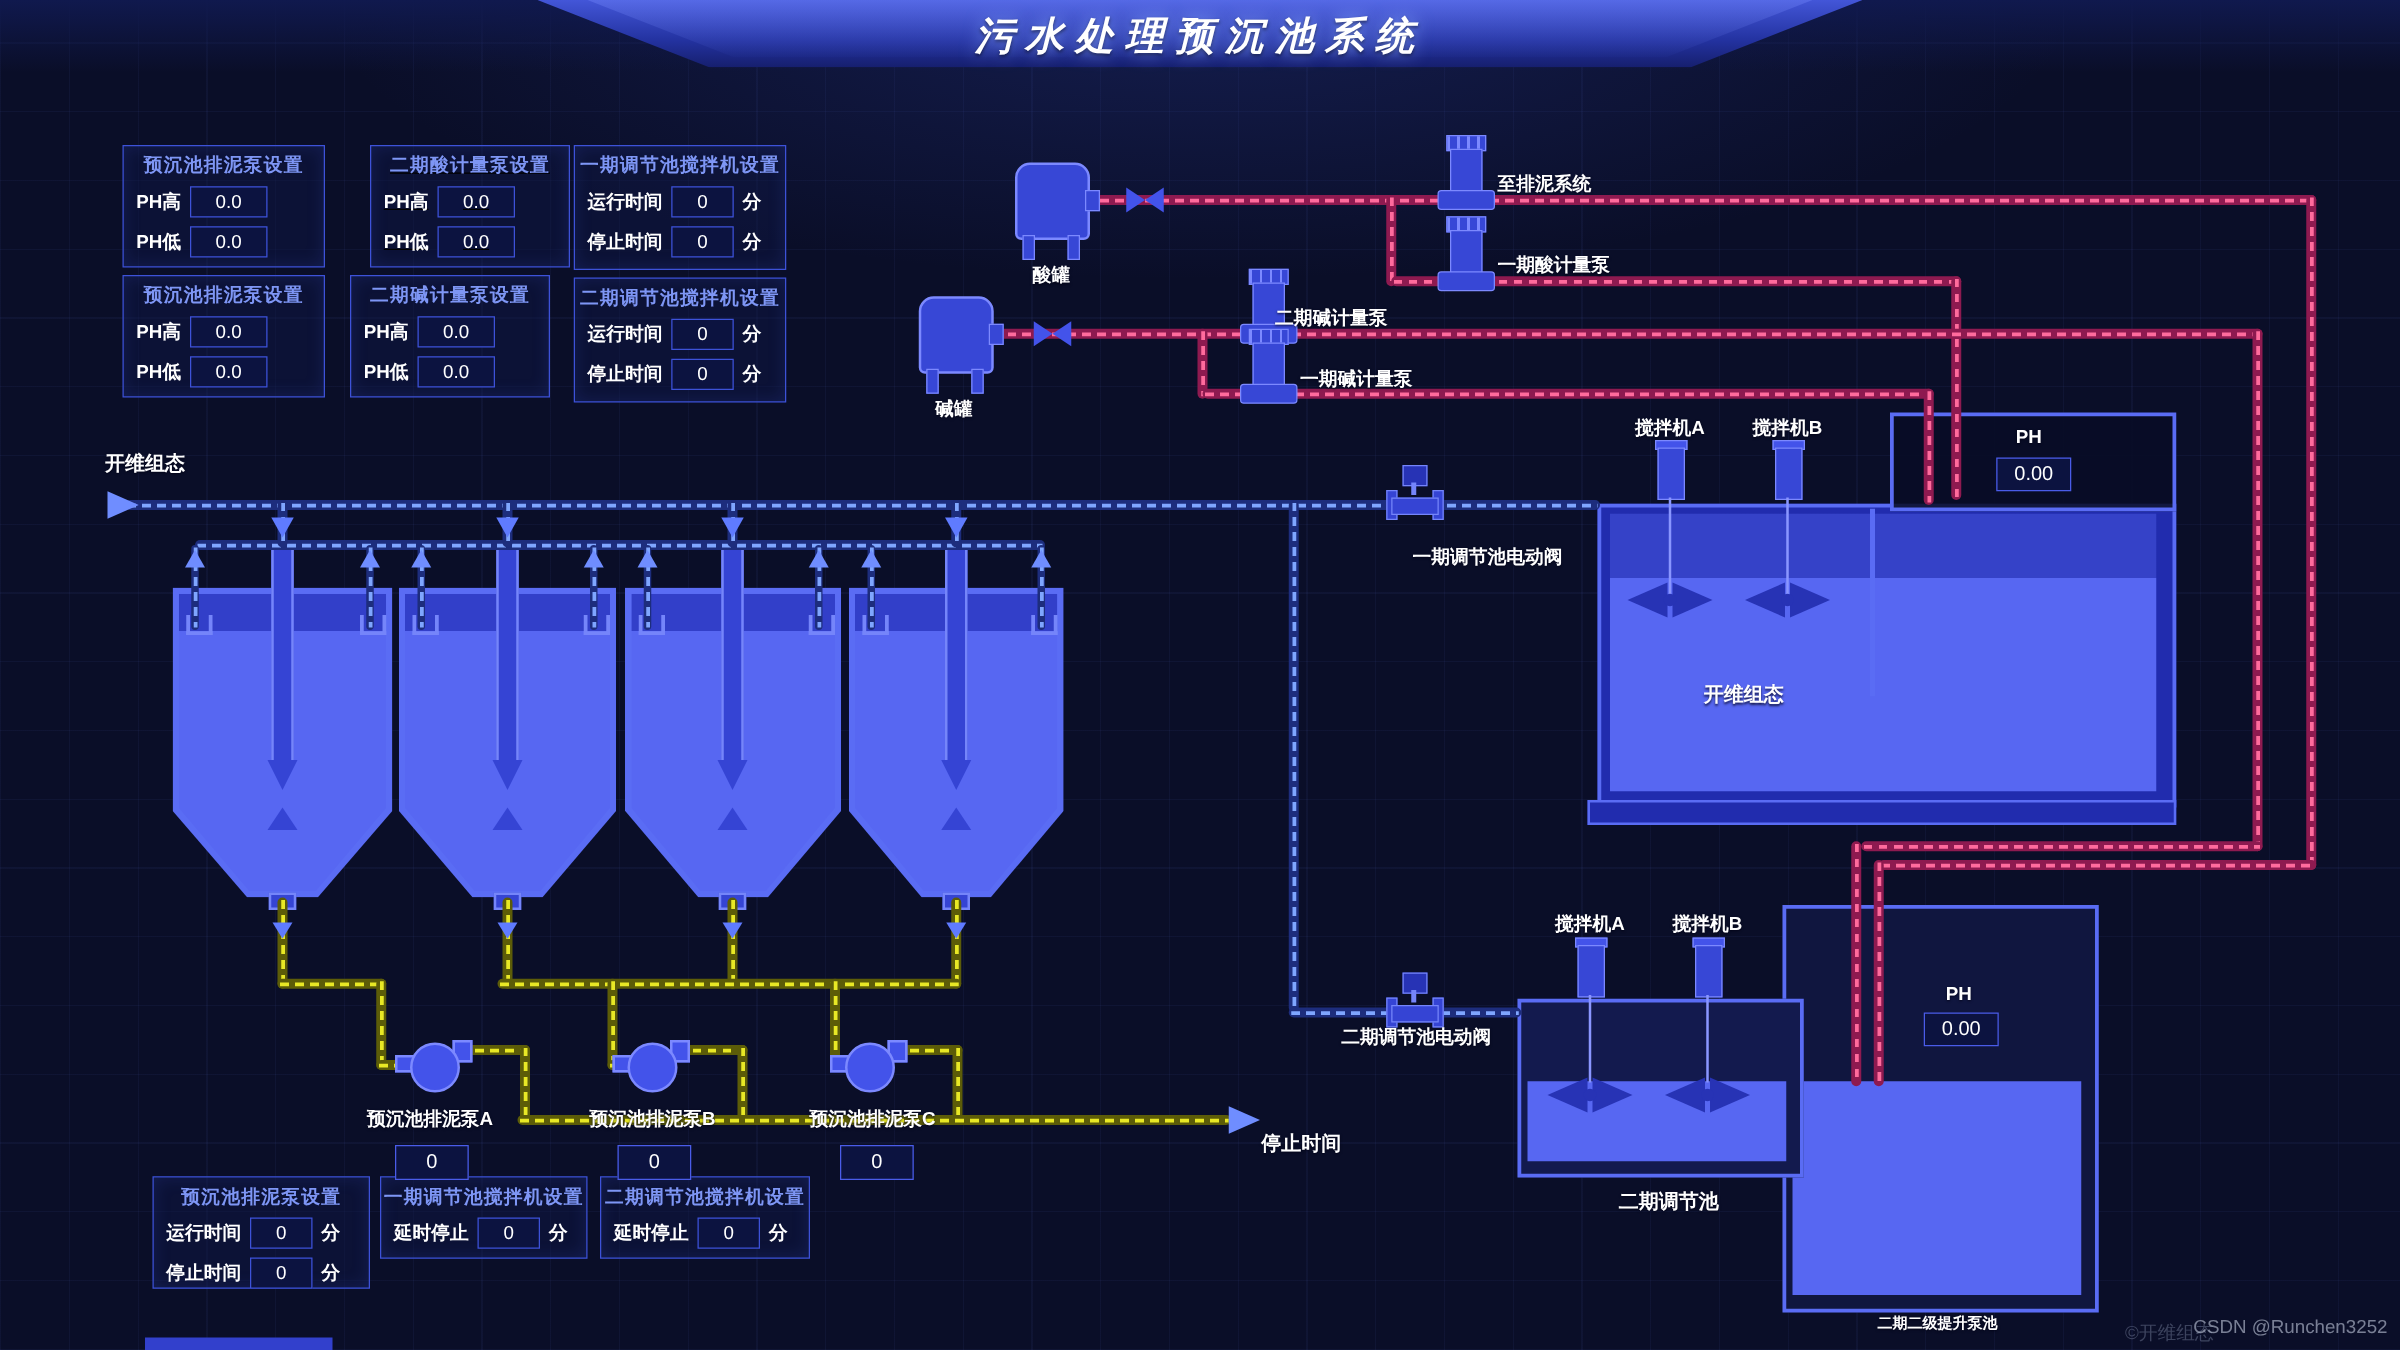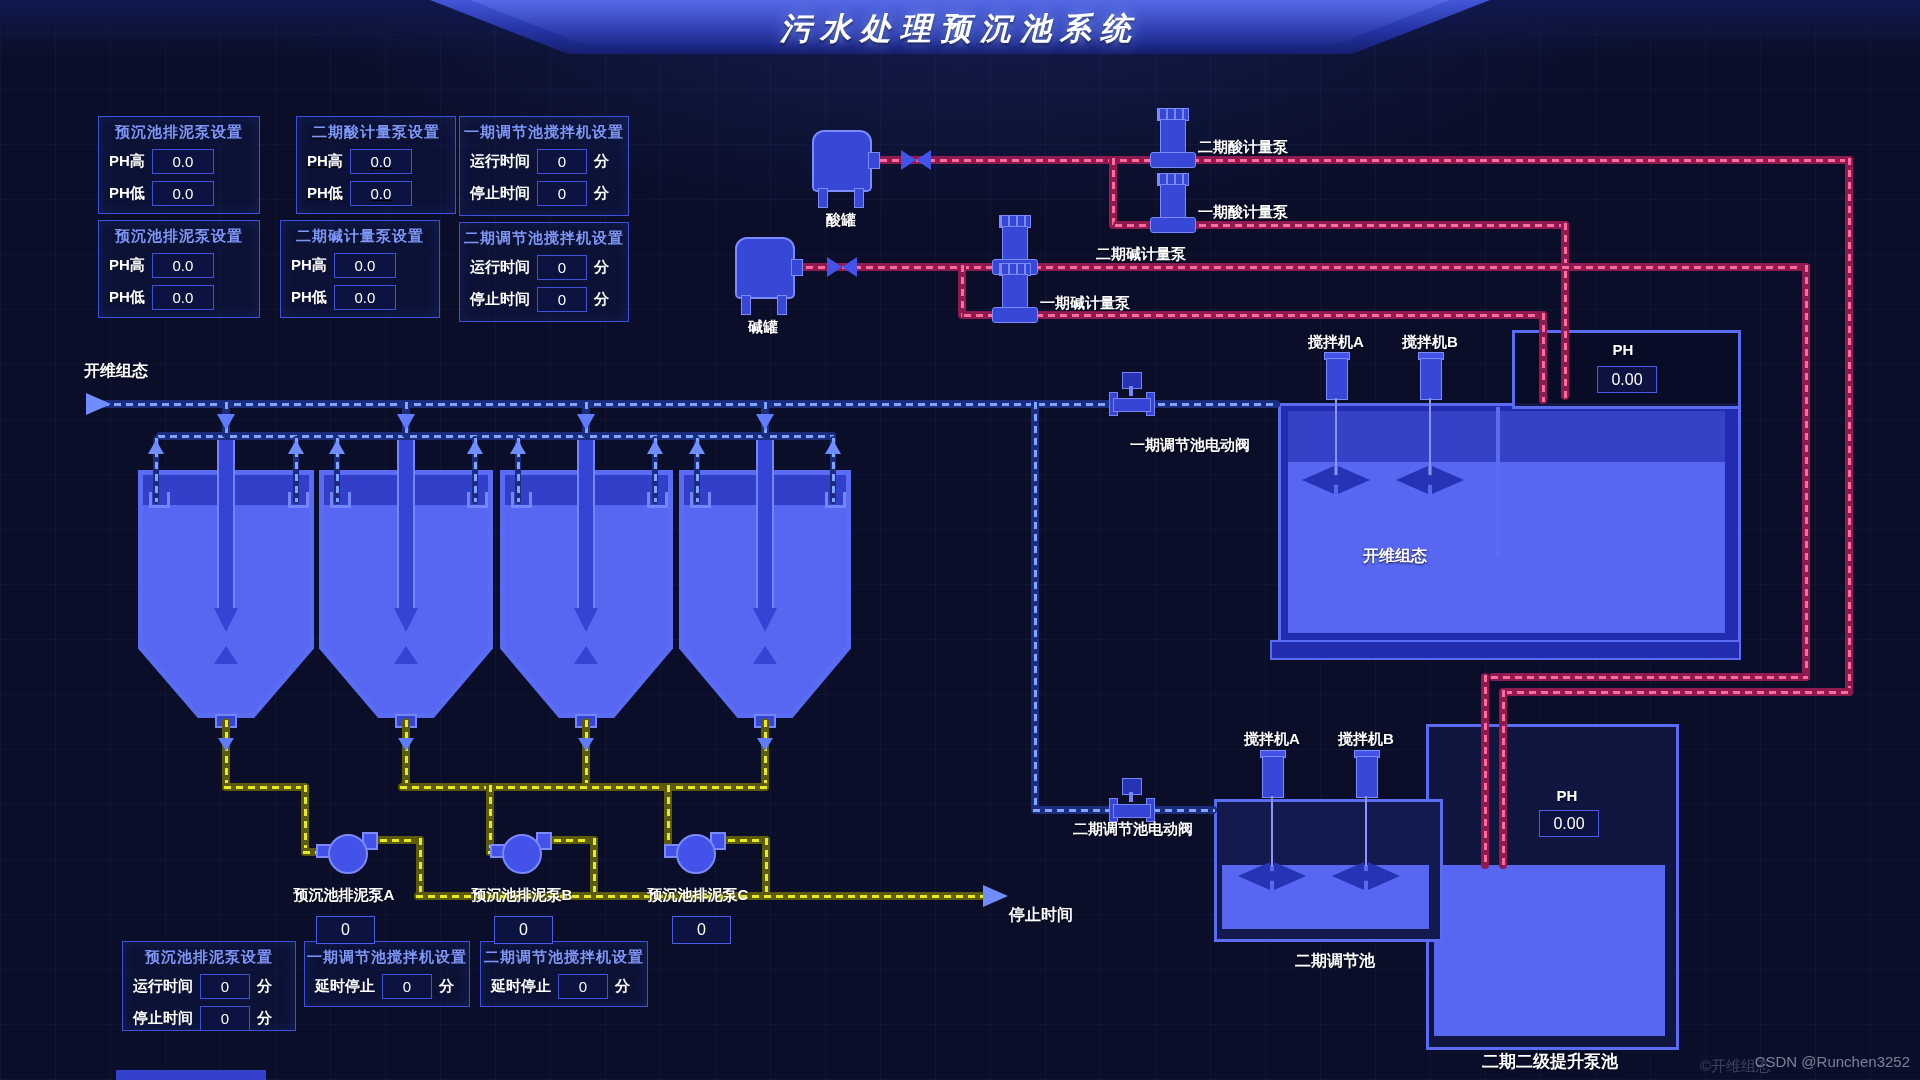--- a/index.html
+++ b/index.html
@@ -273,21 +273,21 @@
     <div class="mhub" style="left:29px;top:123px;"></div>
   </div>
 
   <div class="rtank" style="left:1426px;top:724px;width:247px;height:320px;background:#10163f;"></div>
   <div class="abs" style="left:1434px;top:865px;width:231px;height:171px;background:#5767f2;"></div>
   <div class="rtank" style="left:1214px;top:799px;width:223px;height:137px;background:#131a4e;"></div>
   <div class="abs" style="left:1222px;top:865px;width:207px;height:64px;background:#5767f2;"></div>
   <div class="label ctr" style="left:1527px;top:787px;width:80px;">PH</div>
   <div class="vbox" style="left:1539px;top:810px;width:58px;height:25px;line-height:25px;">0.00</div>
   <div class="label ctr" style="left:1255px;top:951px;width:160px;font-size:16px;">二期调节池</div>
-  <div class="label ctr" style="left:1440px;top:1050px;width:220px;font-size:17px;">二期二级提升泵池</div>
+  <div class="label ctr" style="left:1440px;top:1050px;width:220px;font-size:12px;">二期二级提升泵池</div>
 
   <div class="label ctr" style="left:1232px;top:730px;width:80px;">搅拌机A</div>
   <div class="label ctr" style="left:1326px;top:730px;width:80px;">搅拌机B</div>
   <div class="mixer" style="left:1238px;top:750px;height:148px;">
     <div class="mcap"></div>
     <div class="mbody"></div>
     <div class="mshaft" style="height:70px;"></div>
     <div class="mbl" style="left:0;top:112px;border-right:32px solid #2733b5;"></div>
     <div class="mbl" style="left:36px;top:112px;border-left:32px solid #2733b5;"></div>
     <div class="mhub" style="left:29px;top:121px;"></div>
@@ -395,33 +395,33 @@
   <div class="bowtie" style="left:827px;top:257px;">
       <div class="bt-l"></div>
       <div class="bt-r"></div>
     </div>
 
   <div class="mpump" style="left:1150px;top:108px;">
     <div class="mhead"></div>
       <div class="mbody2"></div>
       <div class="mbase"></div>
   </div>
-  <div class="label" style="left:1198px;top:138px;">二期酸计量泵</div>
+  <div class="label" style="left:1198px;top:138px;">至排泥系统</div>
   <div class="mpump" style="left:1150px;top:173px;">
     <div class="mhead"></div>
       <div class="mbody2"></div>
       <div class="mbase"></div>
   </div>
   <div class="label" style="left:1198px;top:203px;">一期酸计量泵</div>
   <div class="mpump" style="left:992px;top:215px;">
     <div class="mhead"></div>
       <div class="mbody2"></div>
       <div class="mbase"></div>
   </div>
-  <div class="label" style="left:1096px;top:245px;">二期碱计量泵</div>
+  <div class="label" style="left:1020px;top:245px;">二期碱计量泵</div>
   <div class="mpump" style="left:992px;top:263px;">
     <div class="mhead"></div>
       <div class="mbody2"></div>
       <div class="mbase"></div>
   </div>
   <div class="label" style="left:1040px;top:294px;">一期碱计量泵</div>
 
   <div class="evalve" style="left:1109px;top:372px;">
     <div class="ebox"></div>
       <div class="estem"></div>

